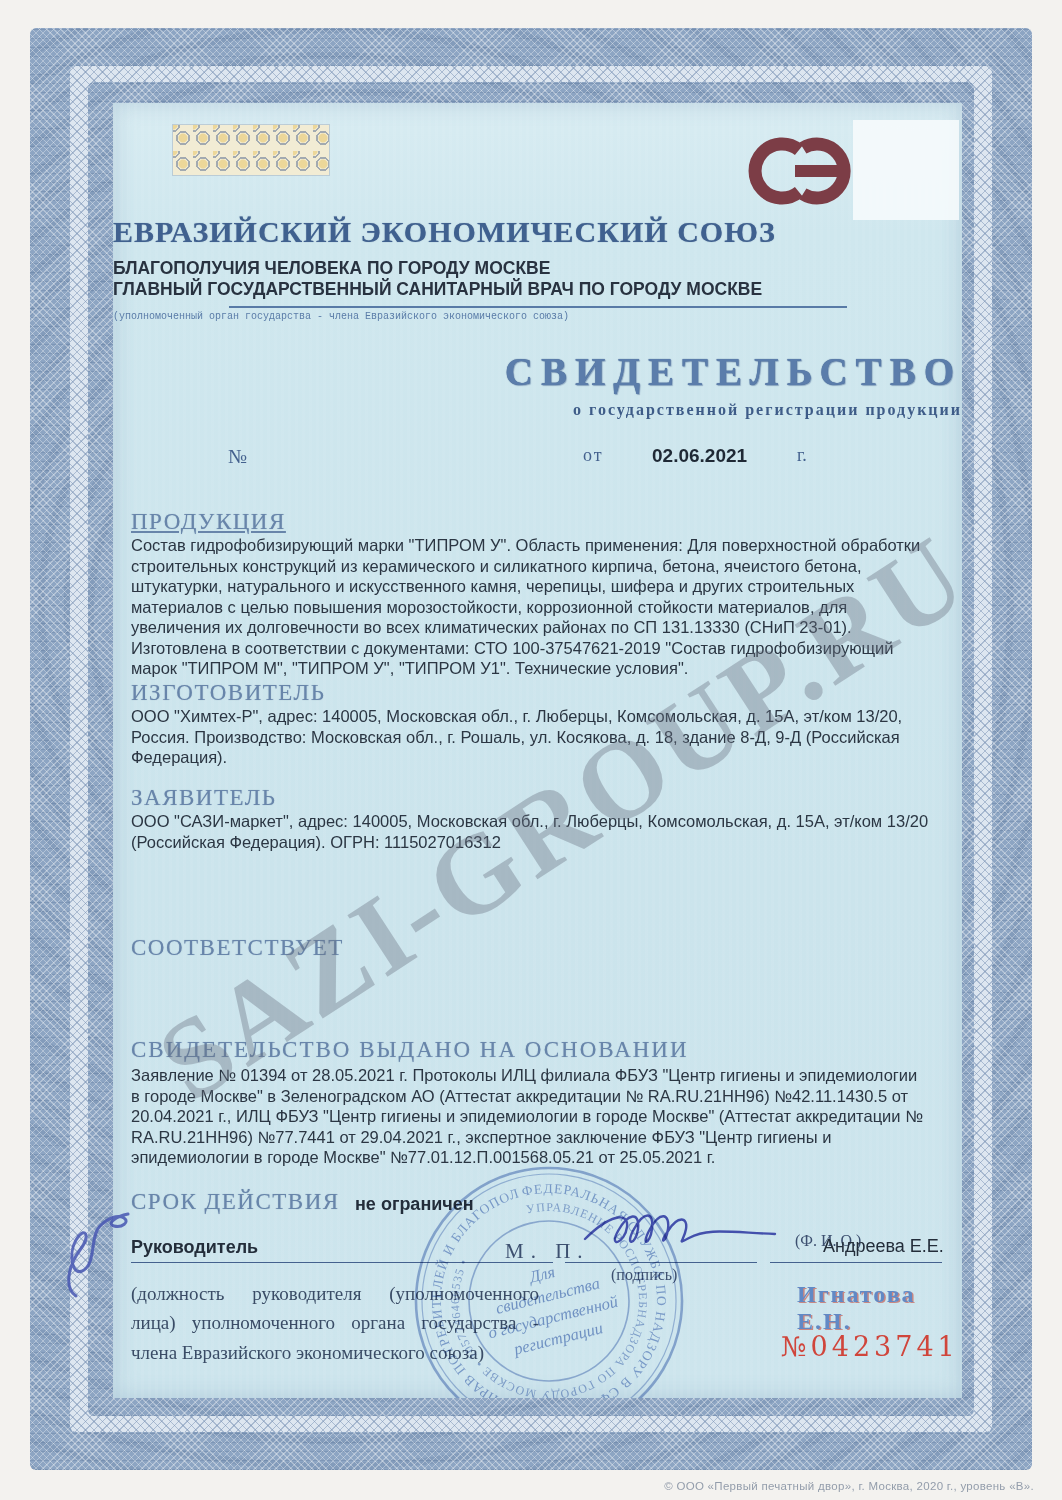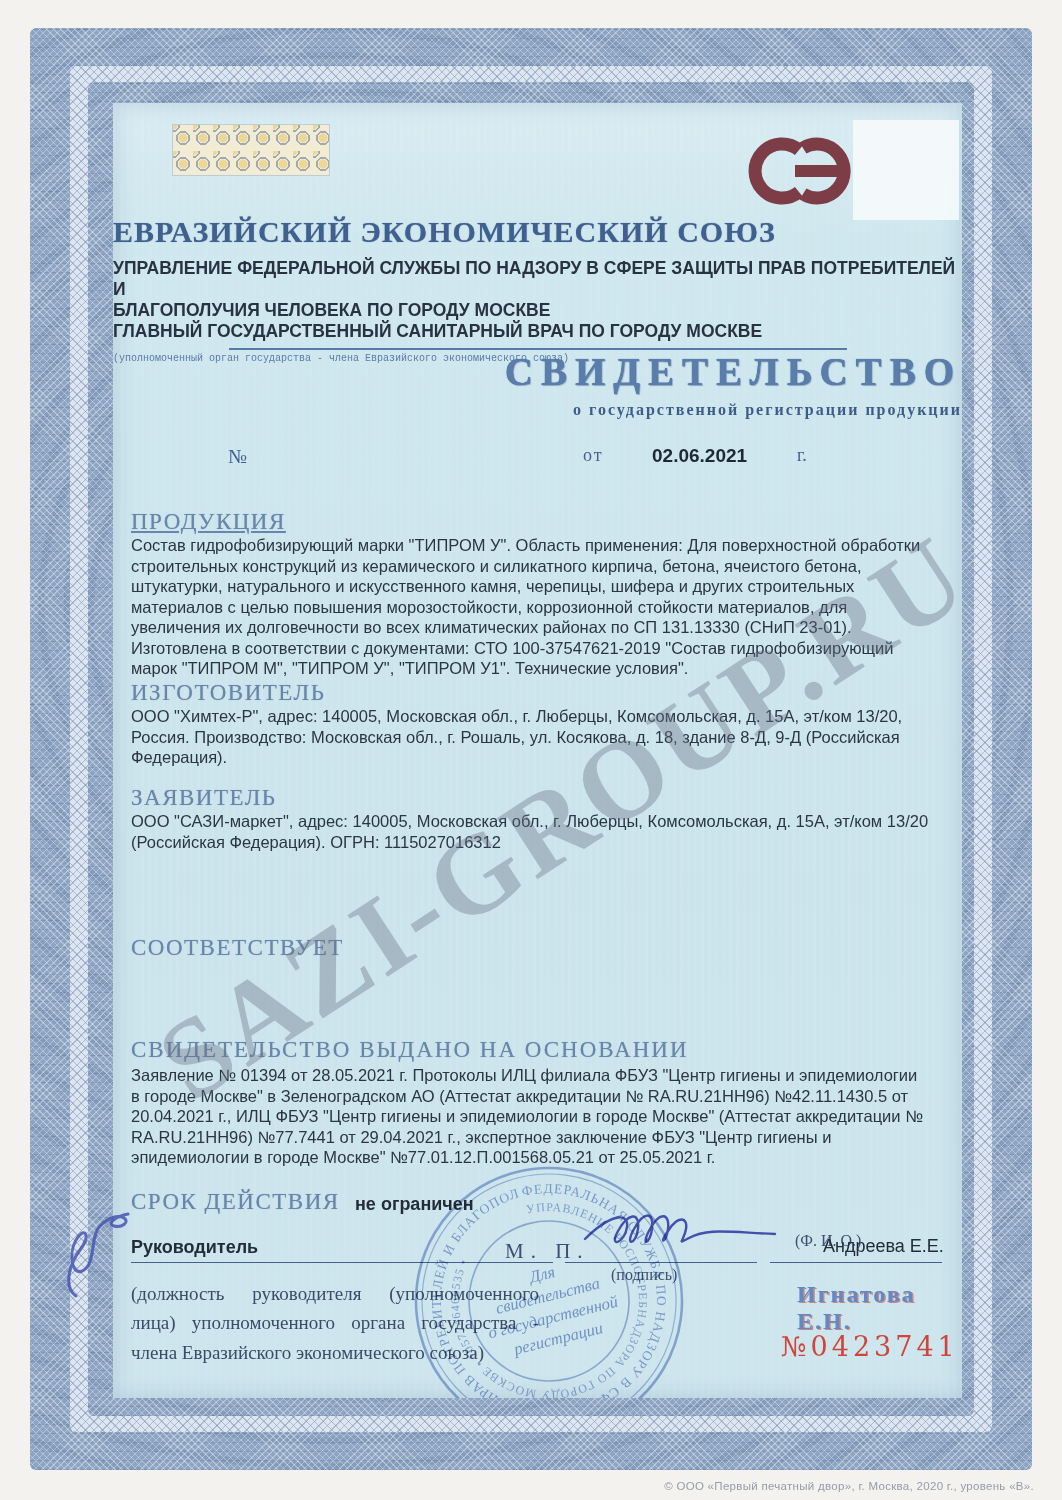--- a/index.html
+++ b/index.html
@@ -115,21 +115,20 @@
 
     <svg class="selogo" viewBox="0 0 116 84">
       <path d="M62 21 A27 27 0 1 0 62 63" fill="none" stroke="#7c3d46" stroke-width="13"></path>
       <path d="M66 19 A27 27 0 1 1 66 65" fill="none" stroke="#7c3d46" stroke-width="13"></path>
       <path d="M58 42 H104" stroke="#7c3d46" stroke-width="12"></path>
     </svg>
 
     <div class="hdr">
       <div class="union">ЕВРАЗИЙСКИЙ ЭКОНОМИЧЕСКИЙ СОЮЗ</div>
       <div class="auth">
-        <div>УПРАВЛЕНИЕ ФЕДЕРАЛЬНОЙ СЛУЖБЫ ПО НАДЗОРУ В СФЕРЕ ЗАЩИТЫ ПРАВ ПОТРЕБИТЕЛЕЙ И</div>
         <div>БЛАГОПОЛУЧИЯ ЧЕЛОВЕКА ПО ГОРОДУ МОСКВЕ</div>
         <div>ГЛАВНЫЙ ГОСУДАРСТВЕННЫЙ САНИТАРНЫЙ ВРАЧ ПО ГОРОДУ МОСКВЕ</div>
       </div>
       <hr class="hr-rule">
       <div class="auth-note">(уполномоченный орган государства - члена Евразийского экономического союза)</div>
     </div>
 
     <div class="doc-title-block">
       <div class="doc-title">СВИДЕТЕЛЬСТВО</div>
       <div class="doc-subtitle">о государственной регистрации продукции</div>

